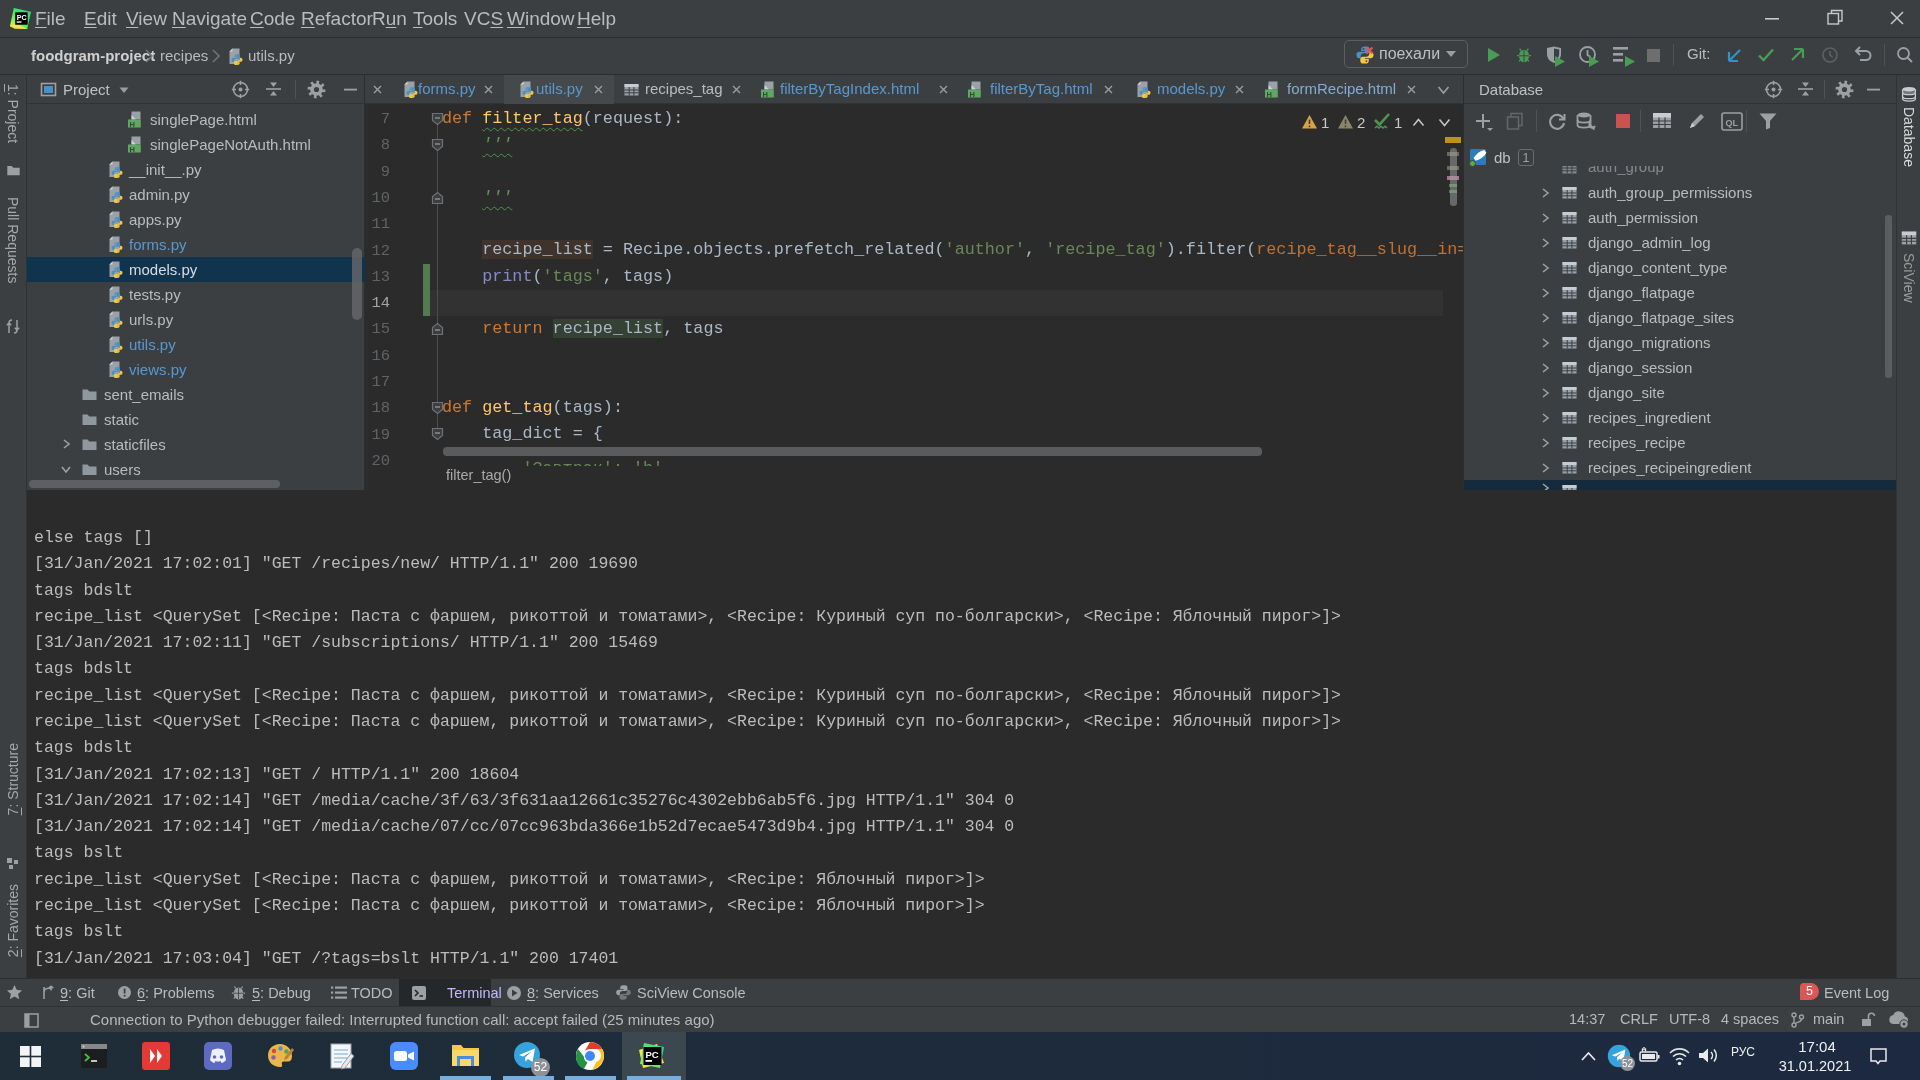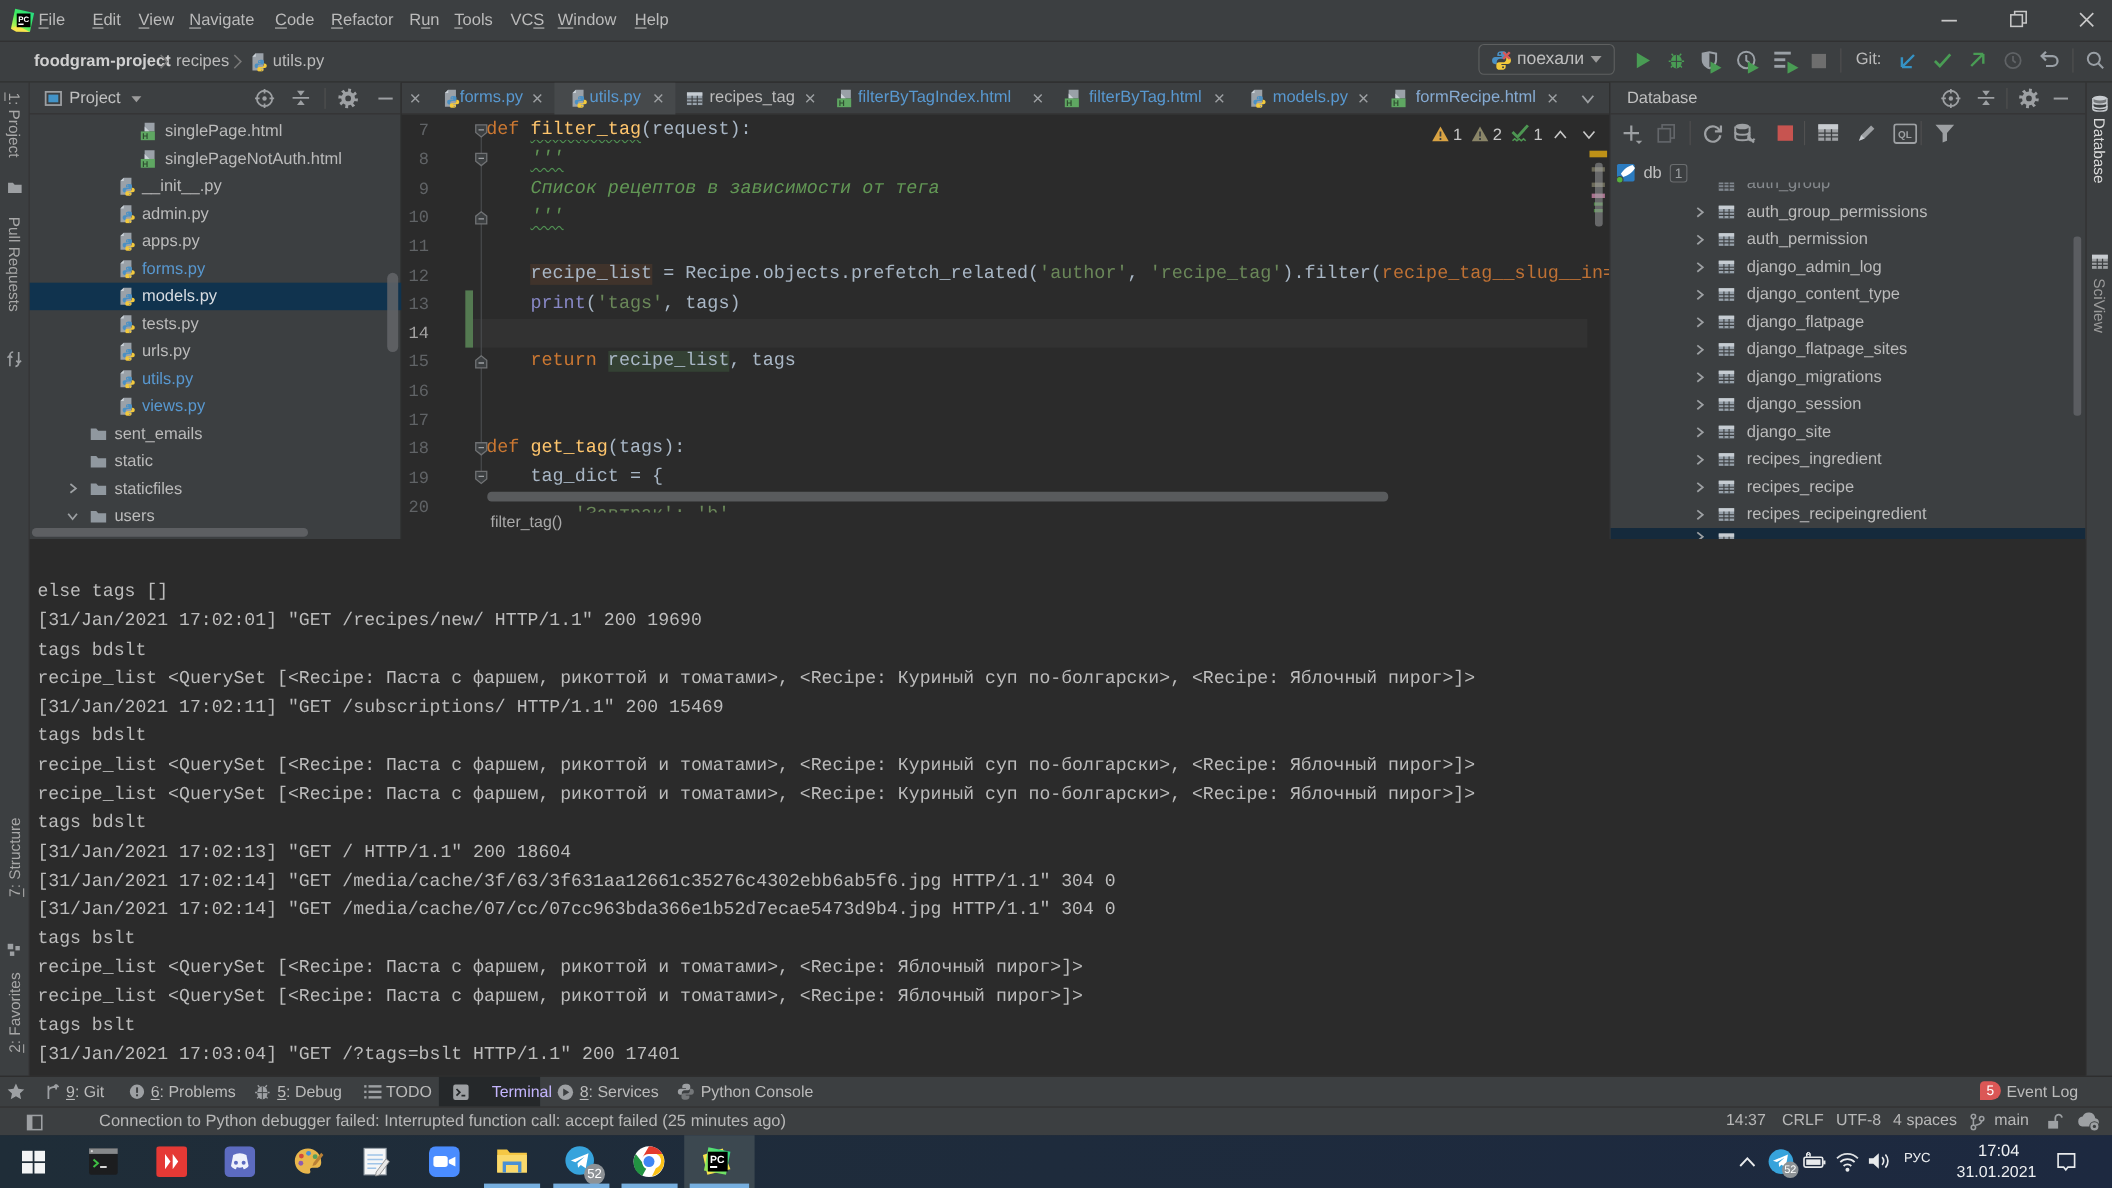--- a/index.html
+++ b/index.html
@@ -4,21 +4,21 @@
 <style>
 * { margin:0; padding:0; box-sizing:border-box; }
 html,body { width:1920px; height:1080px; overflow:hidden; background:#2b2b2b; }
 body { font-family:"Liberation Sans", sans-serif; color:#bbbbbb; }
 .abs { position:absolute; }
 #stage { position:relative; width:1920px; height:1080px; }
 .u { text-decoration:underline; text-underline-offset:2px; }
 
 
 #titlebar { left:0; top:0; width:1920px; height:38px; background:#3c3f41; border-bottom:1px solid #2d2d2d; }
-.menuitem { position:absolute; top:0; height:38px; line-height:38px; font-size:15px; color:#bbbbbb; }
+.menuitem { position:absolute; top:0; height:38px; line-height:38px; font-size:19px; color:#bbbbbb; }
 #wintitle { position:absolute; top:0; height:38px; line-height:38px; font-size:15px; color:#b4b4b4; left:643px; }
 
 
 #navbar { left:0; top:38px; width:1920px; height:37px; background:#3c3f41; border-bottom:1px solid #2d2d2d; }
 
 
 #leftstripe { left:0; top:75px; width:27px; height:903px; background:#3c3f41; border-right:1px solid #323232; }
 .vtext-cw { writing-mode:vertical-rl; font-size:14px; color:#a8a8a8; }
 .vtext-ccw { writing-mode:vertical-rl; transform:rotate(180deg); font-size:14px; color:#a8a8a8; }
 
@@ -408,21 +408,20 @@
         <path d="M1.5 1.5 h10 v7 l-5 4 -5-4 Z" fill="#3c3f41" stroke="#707274" stroke-width="1.2"></path>
         <path d="M4 6 h5" stroke="#9da0a3" stroke-width="1.2"></path>
       </svg>
     <svg class="abs" style="left:66px;top:352px" width="13" height="14" viewBox="0 0 13 14">
         <path d="M1.5 1.5 h10 v7 l-5 4 -5-4 Z" fill="#3c3f41" stroke="#707274" stroke-width="1.2"></path>
         <path d="M4 6 h5" stroke="#9da0a3" stroke-width="1.2"></path>
       </svg>
 
     <div class="codeline" style="left:77px;top:31px"><span class="kw">def </span><span class="fn" style="text-decoration:underline wavy 1px #4f9152;text-underline-offset:4px">filter_tag</span>(request):</div>
     <div class="codeline" style="left:77px;top:57px"><span class="doc">    <span style="text-decoration:underline wavy 1px #4f9152;text-underline-offset:4px">'''</span></span></div>
-    <div class="codeline" style="left:77px;top:84px"><span class="doc">    Список рецептов в зависимости от тега</span></div>
     <div class="codeline" style="left:77px;top:110px"><span class="doc">    <span style="text-decoration:underline wavy 1px #4f9152;text-underline-offset:4px">'''</span></span></div>
     <div class="codeline" style="left:77px;top:162px">    <span style="background:#40332b">recipe_list</span> = Recipe.objects.prefetch_related(<span class="str">'author'</span>, <span class="str">'recipe_tag'</span>).filter(<span class="narg">recipe_tag__slug__in=</span></div>
     <div class="codeline" style="left:77px;top:189px">    <span class="bi">print</span>(<span class="str">'tags'</span>, tags)</div>
     <div class="codeline" style="left:77px;top:241px">    <span class="kw">return</span> <span style="background:#344134">recipe_list</span>, tags</div>
     <div class="codeline" style="left:77px;top:320px"><span class="kw">def </span><span class="fn">get_tag</span>(tags):</div>
     <div class="codeline" style="left:77px;top:346px">    tag_dict = {</div>
     <div class="codeline" style="left:77px;top:381px;height:10px;overflow:hidden"><span class="str">        'Завтрак': 'b'</span></div>
 
     <div class="abs" style="left:78px;top:372px;width:819px;height:9px;background:#595b5d;border-radius:4px"></div>
 
@@ -678,21 +677,21 @@
     <span class="tbitem" style="left:447px;color:#c4b5fd">Terminal</span>
     <svg class="abs" style="left:506px;top:6px" width="16" height="16" viewBox="0 0 16 16">
         <circle cx="8" cy="8" r="7" fill="#9da0a3"></circle>
         <path d="M6 4.5 L11.5 8 L6 11.5 Z" fill="#3c3f41"></path>
       </svg>
     <span class="tbitem" style="left:527px"><span class="u">8</span>: Services</span>
     <svg class="abs" style="left:615px;top:5px" width="17" height="17" viewBox="0 0 20 20">
         <path d="M9.8 1.5 c-2.3 0-3.6 1-3.6 2.6 v1.9 h3.9 v0.8 H4.3 c-1.7 0-2.9 1.2-2.9 3.2 0 2 1.2 3.3 2.9 3.3 h1.4 v-2.1 c0-1.6 1.4-2.9 3-2.9 h3.6 c1.3 0 2.4-1.1 2.4-2.4 V4.1 c0-1.6-1.3-2.6-2.9-2.6 z" fill="#9da0a3"></path>
         <path d="M10.2 18.5 c2.3 0 3.6-1 3.6-2.6 v-1.9 H9.9 v-0.8 h5.8 c1.7 0 2.9-1.2 2.9-3.2 0-2-1.2-3.3-2.9-3.3 h-1.4 v2.1 c0 1.6-1.4 2.9-3 2.9 H7.7 c-1.3 0-2.4 1.1-2.4 2.4 v1.8 c0 1.6 1.3 2.6 2.9 2.6 z" fill="#747779"></path>
       </svg>
-    <span class="tbitem" style="left:637px">Python Console</span>
+    <span class="tbitem" style="left:637px">SciView Console</span>
     <div class="abs" style="left:1800px;top:4px;width:19px;height:17px;border-radius:4px 9px 9px 0;background:#db5756;color:#fff;font-size:12.5px;text-align:center;line-height:17px">5</div>
     <span class="tbitem" style="left:1824px">Event Log</span>
   </div>
   <div class="abs" id="statusbar">
     <svg class="abs" style="left:24px;top:6px" width="15" height="15" viewBox="0 0 15 15">
         <rect x="1" y="1" width="13" height="13" fill="none" stroke="#9da0a3" stroke-width="1.5"></rect>
         <rect x="1" y="1" width="4.5" height="13" fill="#9da0a3"></rect>
       </svg>
     <span class="sbitem" style="left:90px;font-size:15px">Connection to Python debugger failed: Interrupted function call: accept failed (25 minutes ago)</span>
     <span class="sbitem" style="left:1569px">14:37</span>

